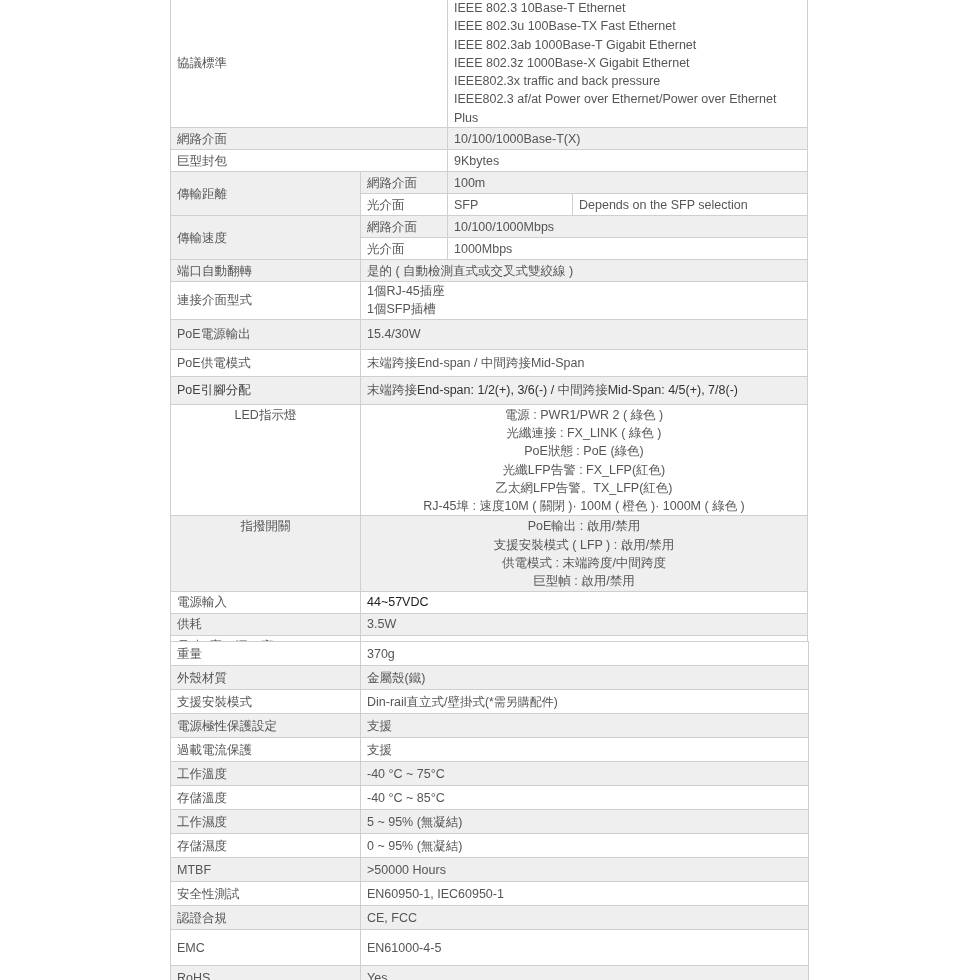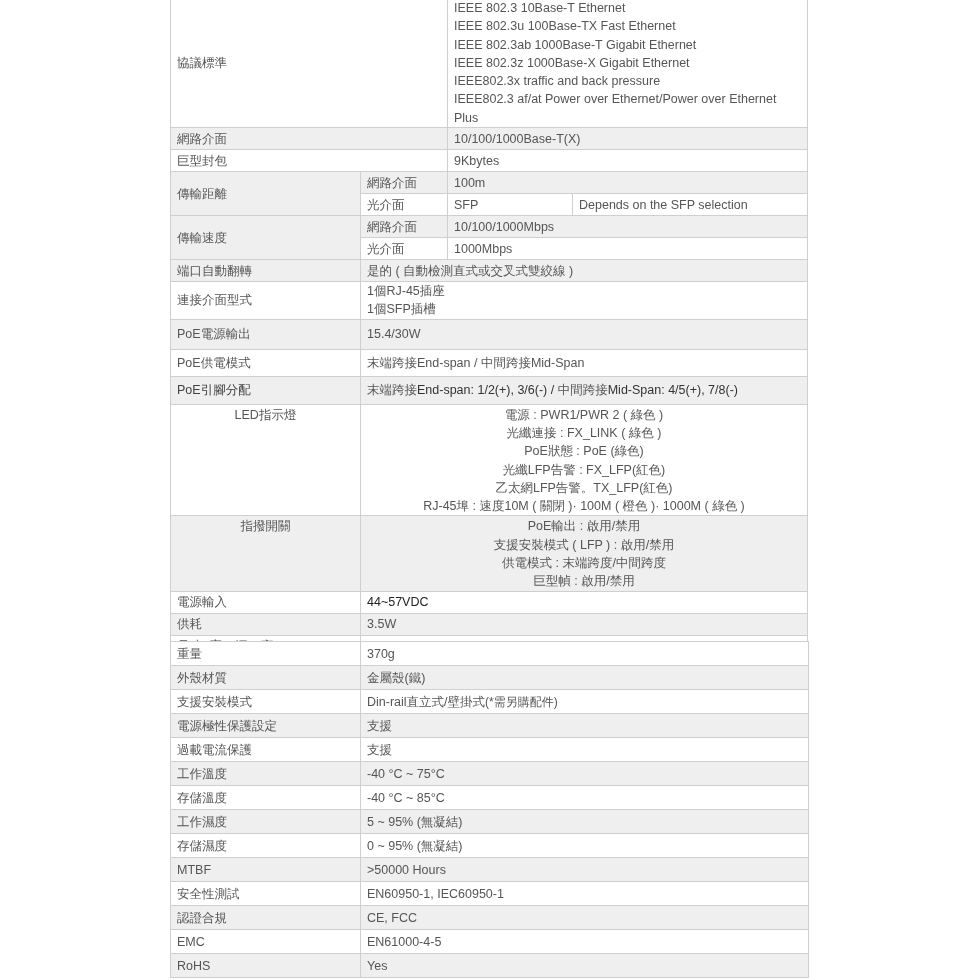--- a/index.html
+++ b/index.html
@@ -173,21 +173,21 @@
     <td>&gt;50000 Hours</td>
   </tr>
   <tr class="w" style="height:24px">
     <td>安全性測試</td>
     <td>EN60950-1, IEC60950-1</td>
   </tr>
   <tr class="g" style="height:24px">
     <td>認證合規</td>
     <td>CE, FCC</td>
   </tr>
-  <tr class="w" style="height:24px">
+  <tr class="w" style="height:36px">
     <td>EMC</td>
     <td>EN61000-4-5</td>
   </tr>
   <tr class="g" style="height:24px">
     <td>RoHS</td>
     <td>Yes</td>
   </tr>
 </tbody>
   </table>
 

